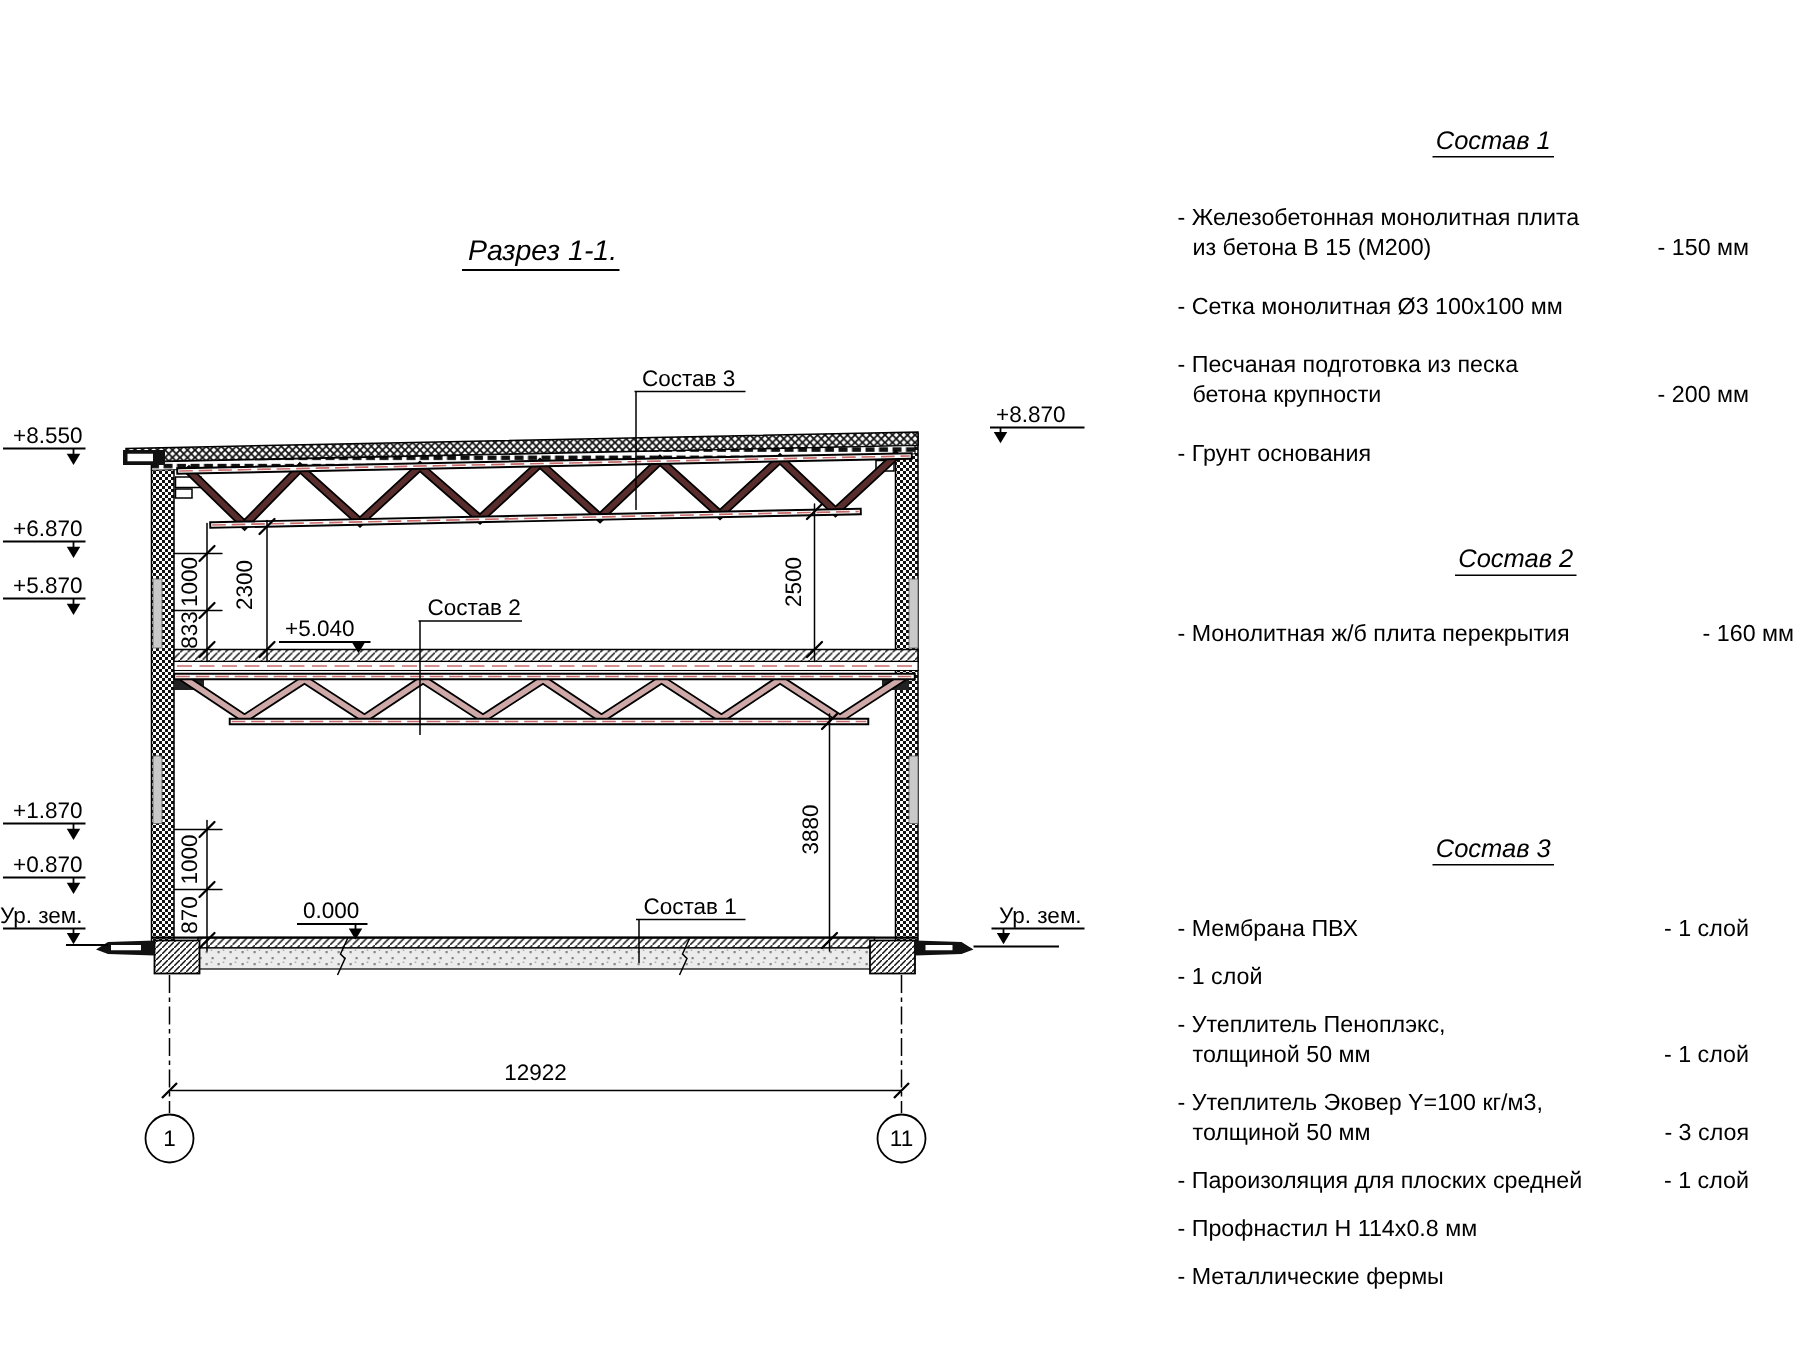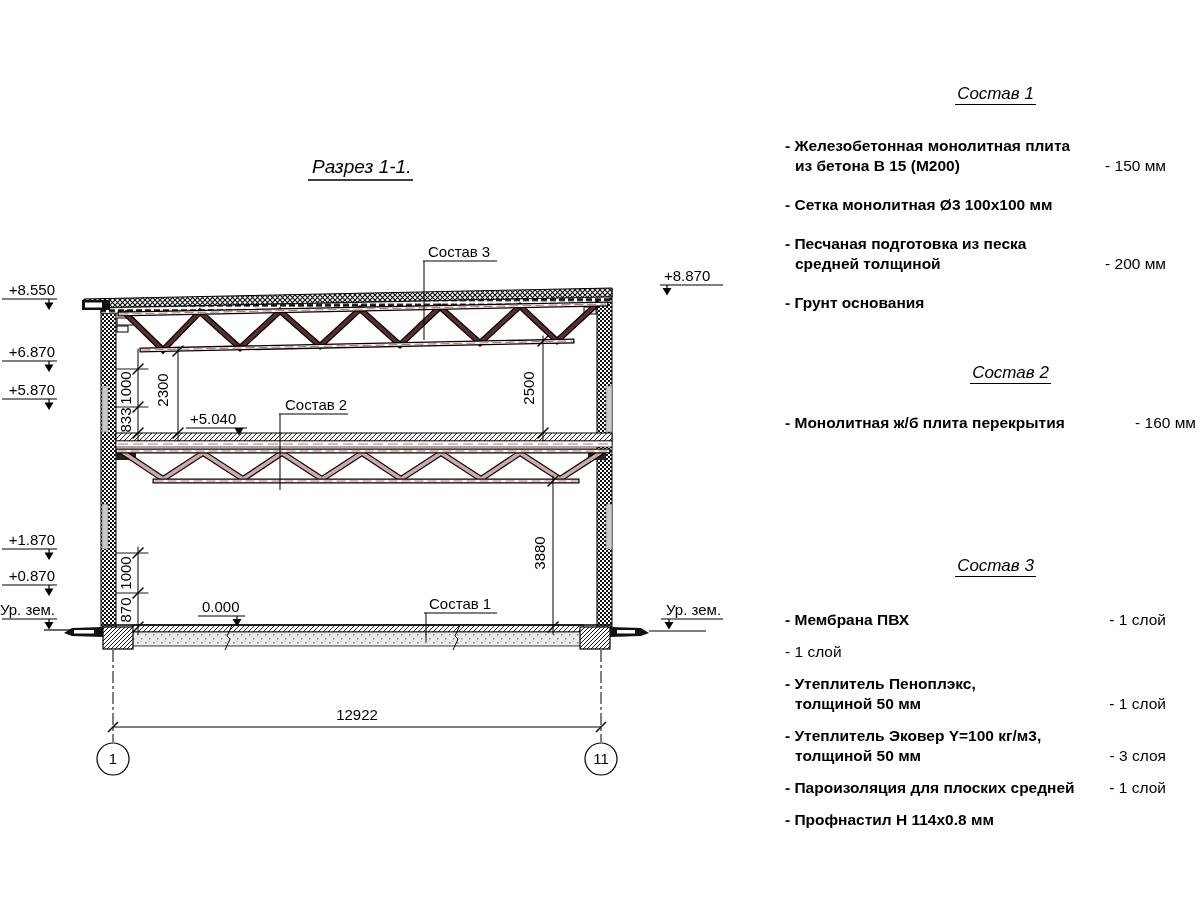--- a/index.html
+++ b/index.html
@@ -12,21 +12,21 @@
   .comp1{top:84px;} .comp2{top:363px;} .comp3{top:556px;}
   .ctitle{text-align:center;padding-left:40px;font-size:17px;font-style:italic;height:24px;}
   .ctitle span{border-bottom:1.4px solid #000;padding:0 2px 1px 2px;}
   .comp1 .ctitle{margin-bottom:28px;}
   .comp2 .ctitle{margin-bottom:26px;}
   .comp3 .ctitle{margin-bottom:30px;}
   .row{display:flex;align-items:flex-end;}
   .comp1 .row{margin-bottom:19px;}
   .comp2 .row{margin-bottom:19px;margin-top:20px;}
   .comp3 .row{margin-bottom:12px;}
-  .itext{flex:1;font-weight:bold;}
+  .itext{flex:1;}
   .l2{padding-left:10px;}
   .ival{white-space:nowrap;}
   text{fill:#000;font-family:"Liberation Sans",sans-serif;}
 </style>
 </head>
 <body>
 
 <div id="stage">
 
 <svg width="760" height="900" viewBox="0 0 760 900">
@@ -273,21 +273,21 @@
   <div class="row">
     <div class="itext">
           <div>- Сетка монолитная Ø3 100х100 мм</div>
           <div class="l2"></div>
         </div>
     <div class="ival"></div>
   </div>
   <div class="row">
     <div class="itext">
           <div>- Песчаная подготовка из песка</div>
-          <div class="l2">средней толщиной</div>
+          <div class="l2">бетона крупности</div>
         </div>
     <div class="ival">- 200 мм</div>
   </div>
   <div class="row">
     <div class="itext">
           <div>- Грунт основания</div>
           <div class="l2"></div>
         </div>
     <div class="ival"></div>
   </div>
@@ -337,15 +337,22 @@
         </div>
     <div class="ival">- 1 слой</div>
   </div>
   <div class="row">
     <div class="itext">
           <div>- Профнастил Н 114х0.8 мм</div>
           <div class="l2"></div>
         </div>
     <div class="ival"></div>
   </div>
+  <div class="row">
+    <div class="itext">
+          <div>- Металлические фермы</div>
+          <div class="l2"></div>
+        </div>
+    <div class="ival"></div>
+  </div>
 </div>
 
 </div>
 
 </body></html>

